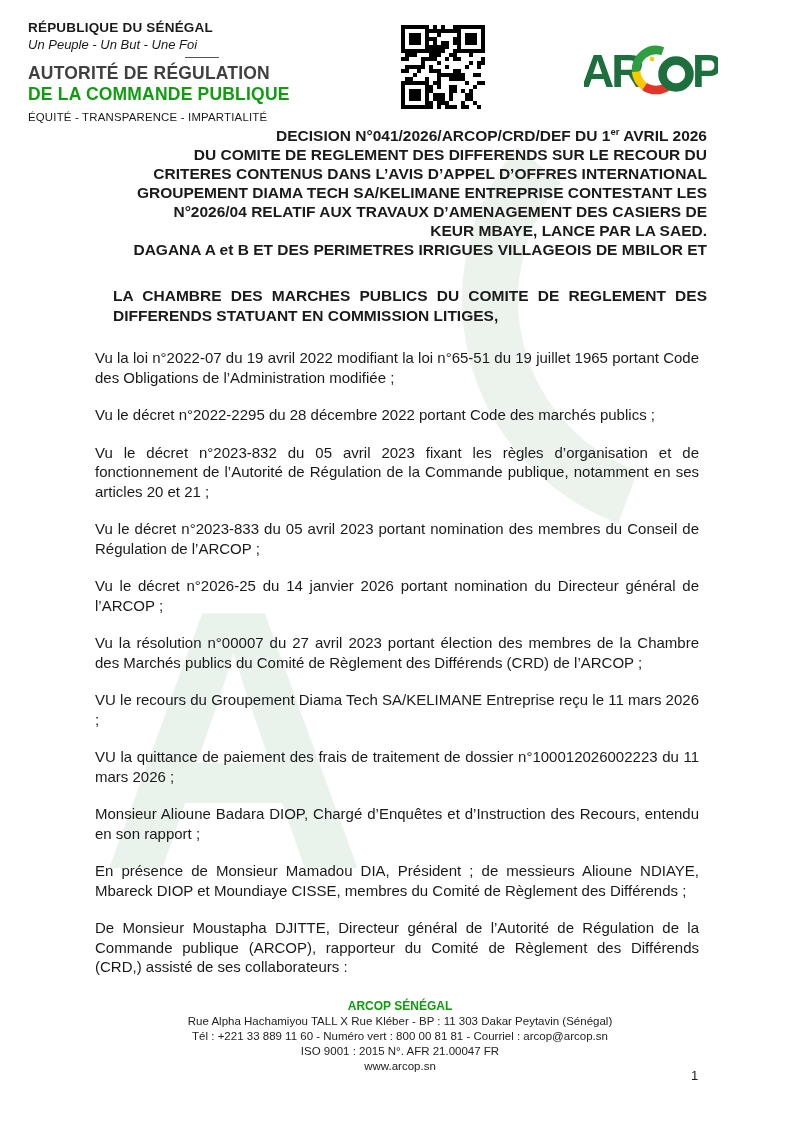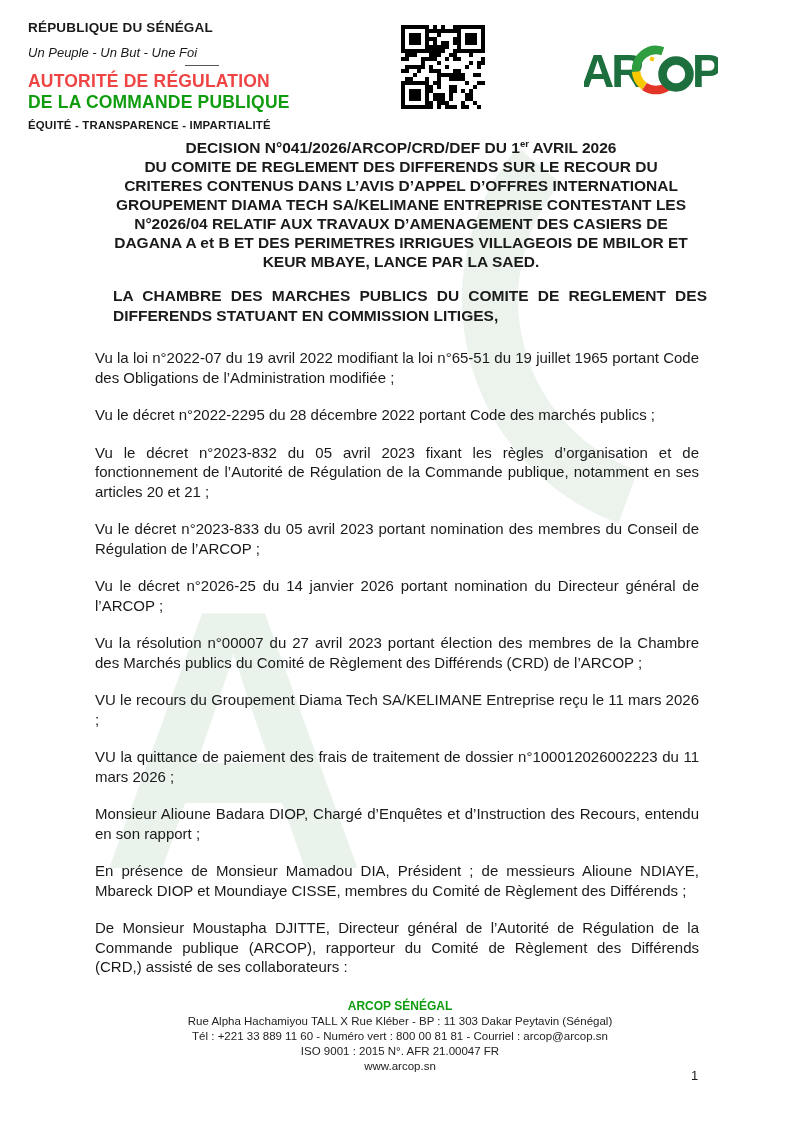--- a/index.html
+++ b/index.html
@@ -16,30 +16,30 @@
   .wm-letter{
     position:absolute;left:100px;top:555px;
     font-size:370px;font-weight:bold;line-height:1;
     color:rgba(42,125,60,0.10);
     user-select:none;pointer-events:none;
   }
   .wm-swoosh{position:absolute;left:0;top:0;pointer-events:none;}
   
   .hdr-left{position:absolute;left:28px;top:20px;width:348px;}
   .republic{font-size:13.5px;font-weight:bold;letter-spacing:.2px;}
-  .motto{font-size:13px;font-style:italic;margin-top:10px;}
+  .motto{font-size:13px;font-style:italic;margin-top:2px;}
   .hdr-divider{width:34px;height:0;border-top:1.5px solid #555;margin:5px auto 5px auto;}
   .authority{font-size:17.5px;font-weight:bold;line-height:21px;letter-spacing:.2px;}
-  .values{font-size:11.4px;font-weight:bold;margin-top:6px;letter-spacing:.2px;}
+  .values{font-size:11.4px;font-weight:normal;margin-top:6px;letter-spacing:.2px;}
   .qr{position:absolute;left:401px;top:25px;width:84px;height:84px;}
   .logo{position:absolute;left:584px;top:36px;}
   
   .title{
-    position:absolute;left:95px;top:138px;width:612px;
-    text-align:center;font-weight:bold;font-size:15.5px;line-height:19px;
+    position:absolute;left:95px;top:126px;width:612px;
+    text-align:right;font-weight:bold;font-size:15.5px;line-height:19px;
   }
   .title sup{font-size:9.5px;vertical-align:super;line-height:0;}
   
   .content{position:absolute;left:95px;top:286px;width:612px;}
   .heading{font-weight:bold;font-size:15.5px;line-height:20px;margin:0 0 22px 18px;}
   .heading-l1{text-align:justify;text-align-last:justify;}
   .para{
     margin:0 8px 18px 0;
     font-size:15px;line-height:19.5px;
     text-align:justify;
@@ -60,21 +60,21 @@
 
   <div class="wm-letter">A</div>
   <svg class="wm-swoosh" width="800" height="560" viewBox="0 0 800 560">
     <path d="M539,165 A210,210 0 0 0 628,497" fill="none" stroke="rgba(42,125,60,0.09)" stroke-width="56"></path>
   </svg>
 
   <div class="hdr-left">
     <div class="republic">RÉPUBLIQUE DU SÉNÉGAL</div>
     <div class="motto">Un Peuple - Un But - Une Foi</div>
     <div class="hdr-divider"></div>
-    <div class="authority" style="color:#ef4444;">AUTORITÉ DE RÉGULATION</div>
+    <div class="authority" style="color:#404040;">AUTORITÉ DE RÉGULATION</div>
     <div class="authority" style="color:#0f9d0f;">DE LA COMMANDE PUBLIQUE</div>
     <div class="values">ÉQUITÉ - TRANSPARENCE - IMPARTIALITÉ</div>
   </div>
 
   <svg class="qr" id="qr" viewBox="0 0 84 84" shape-rendering="crispEdges">
       <rect x="32" y="0" width="4" height="4" fill="#000"></rect>
       <rect x="40" y="0" width="4" height="4" fill="#000"></rect>
       <rect x="52" y="0" width="4" height="4" fill="#000"></rect>
       <rect x="28" y="4" width="4" height="4" fill="#000"></rect>
       <rect x="32" y="4" width="4" height="4" fill="#000"></rect>
@@ -221,22 +221,22 @@
     <circle cx="92" cy="38" r="13.5" fill="none" stroke="#1e6f3e" stroke-width="8.5"></circle>
     <text x="108" y="51" font-family="Liberation Sans, DejaVu Sans, sans-serif" font-size="46" font-weight="bold" fill="#1e6f3e" aria-label="P">P</text>
   </svg>
 
   <div class="title">
     <div><span>DECISION N°041/2026/ARCOP/CRD/DEF DU 1</span><sup>er</sup><span> AVRIL 2026</span></div>
     <div>DU COMITE DE REGLEMENT DES DIFFERENDS SUR LE RECOUR DU</div>
     <div>CRITERES CONTENUS DANS L’AVIS D’APPEL D’OFFRES INTERNATIONAL</div>
     <div>GROUPEMENT DIAMA TECH SA/KELIMANE ENTREPRISE CONTESTANT LES</div>
     <div>N°2026/04 RELATIF AUX TRAVAUX D’AMENAGEMENT DES CASIERS DE</div>
+    <div>KEUR MBAYE, LANCE PAR LA SAED.</div>
     <div>DAGANA A et B ET DES PERIMETRES IRRIGUES VILLAGEOIS DE MBILOR ET</div>
-    <div>KEUR MBAYE, LANCE PAR LA SAED.</div>
   </div>
 
   <div class="content">
     <div class="heading">
       <div class="heading-l1">LA CHAMBRE DES MARCHES PUBLICS DU COMITE DE REGLEMENT DES</div>
       <div>DIFFERENDS STATUANT EN COMMISSION LITIGES,</div>
     </div>
     <p class="para">Vu la loi n°2022-07 du 19 avril 2022 modifiant la loi n°65-51 du 19 juillet 1965 portant Code des Obligations de l’Administration modifiée ;</p>
     <p class="para">Vu le décret n°2022-2295 du 28 décembre 2022 portant Code des marchés publics ;</p>
     <p class="para">Vu le décret n°2023-832 du 05 avril 2023 fixant les règles d’organisation et de fonctionnement de l’Autorité de Régulation de la Commande publique, notamment en ses articles 20 et 21 ;</p>

